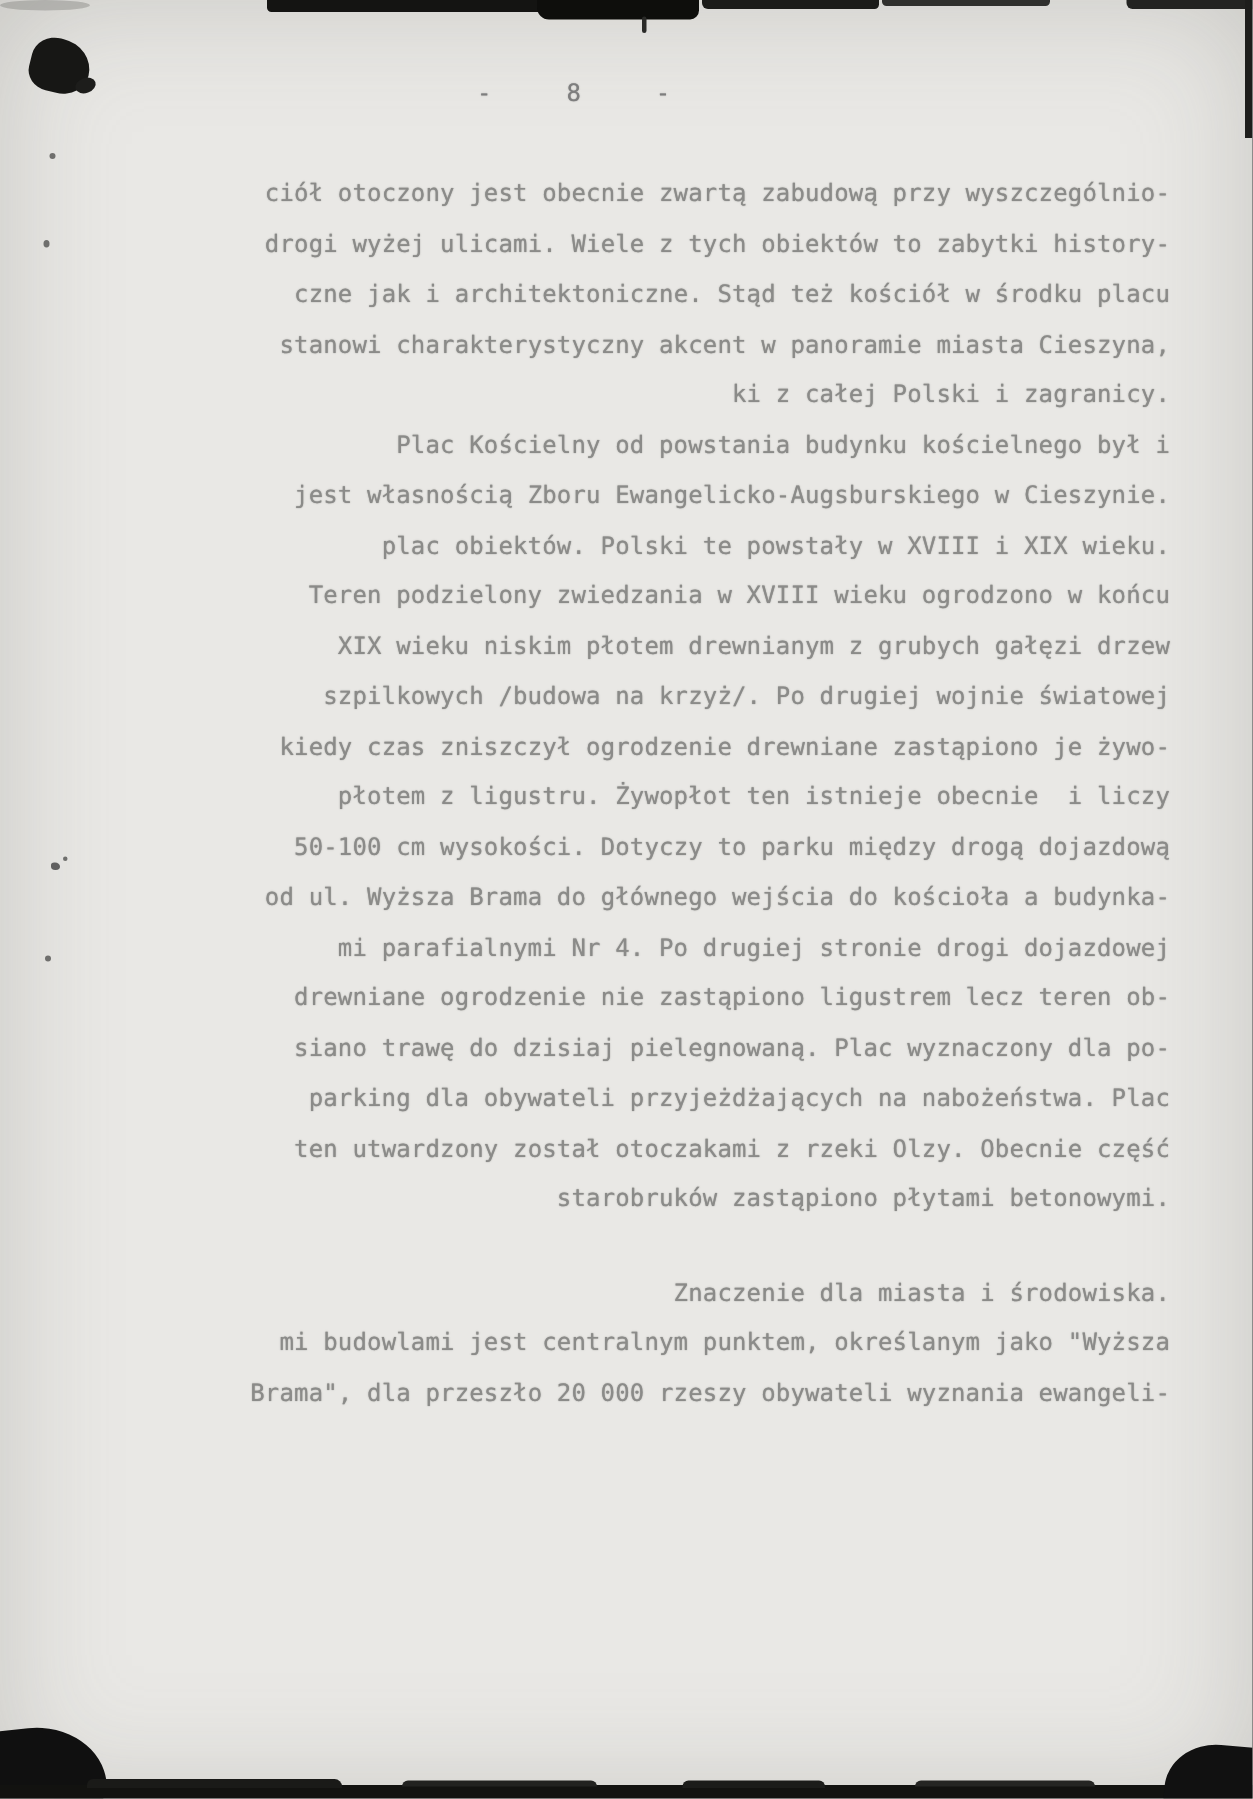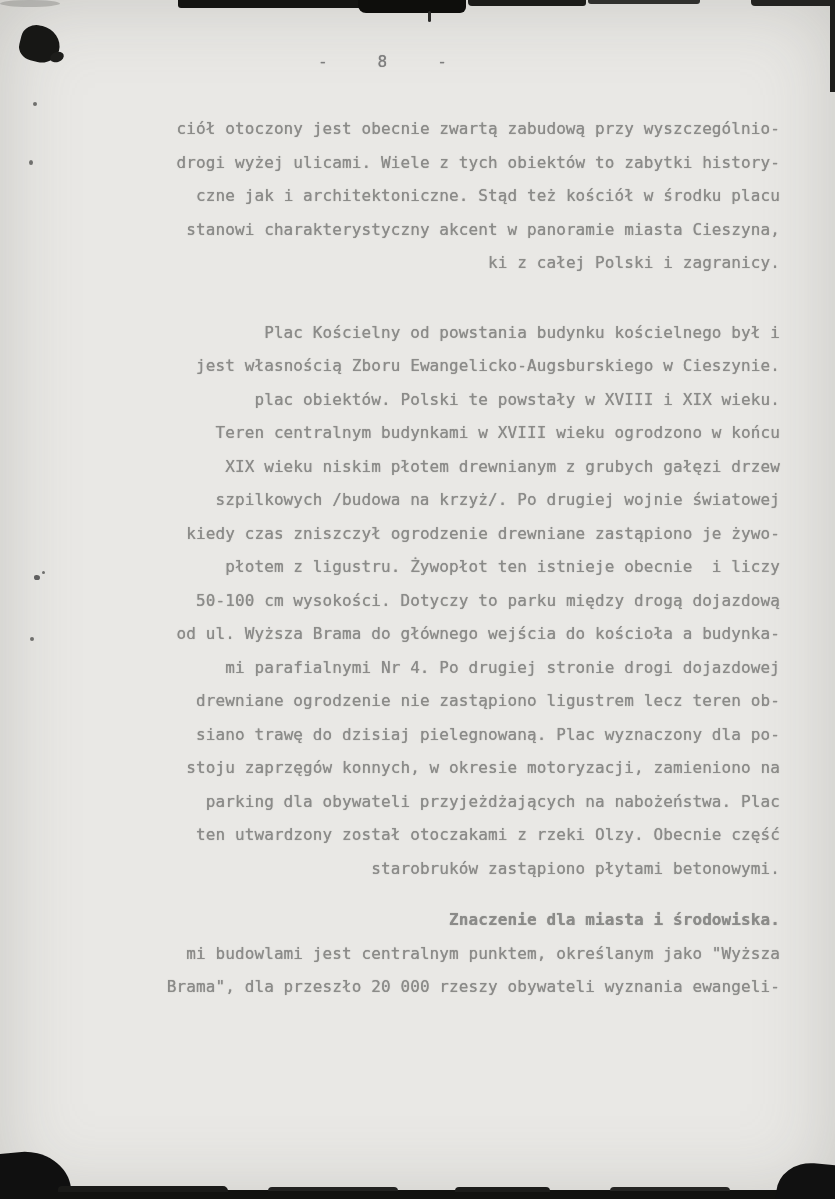--- a/index.html
+++ b/index.html
@@ -32,21 +32,21 @@
     color: #8b8b89;
     letter-spacing: 0.1px;
     text-shadow: 0 0 0.9px rgba(110,110,106,0.75);
     text-align: right;
   }
   .line {
     min-height: 33.5px;
     line-height: 33.5px;
     white-space: pre;
   }
-  .line.gap { margin-top: 18px; font-weight: bold; }
+  .line.gap { margin-top: 29px; }
 
   
   .artifact { position: absolute; background: #141412; }
   .blob-top-left {
     left: 20px; top: 26px; width: 40px; height: 36px;
     background: #171715;
     border-radius: 45% 60% 50% 40%;
     transform: rotate(14deg);
   }
   .blob-top-left-tail {
@@ -121,34 +121,33 @@
   <div class="smudge-bottom"></div>
 
   <div class="page-header">-     8     -</div>
 
   <div class="text-layer">
       <div class="line">ciół otoczony jest obecnie zwartą zabudową przy wyszczególnio-</div>
       <div class="line">drogi wyżej ulicami. Wiele z tych obiektów to zabytki history-</div>
       <div class="line">czne jak i architektoniczne. Stąd też kościół w środku placu</div>
       <div class="line">stanowi charakterystyczny akcent w panoramie miasta Cieszyna,</div>
       <div class="line">ki z całej Polski i zagranicy.</div>
-      <div class="line" style="padding-left: 56px; margin-top: 36px;">Plac Kościelny od powstania budynku kościelnego był i</div>
+      <div class="line" style="padding-left: 56px;">Plac Kościelny od powstania budynku kościelnego był i</div>
       <div class="line">jest własnością Zboru Ewangelicko-Augsburskiego w Cieszynie.</div>
       <div class="line">plac obiektów. Polski te powstały w XVIII i XIX wieku.</div>
-      <div class="line">Teren centralnym budynkami w XVIII wieku ogrodzono w końcu</div>
+      <div class="line">Teren podzielony zwiedzania w XVIII wieku ogrodzono w końcu</div>
       <div class="line">XIX wieku niskim płotem drewnianym z grubych gałęzi drzew</div>
       <div class="line">szpilkowych /budowa na krzyż/. Po drugiej wojnie światowej</div>
       <div class="line">kiedy czas zniszczył ogrodzenie drewniane zastąpiono je żywo-</div>
       <div class="line">płotem z ligustru. Żywopłot ten istnieje obecnie  i liczy</div>
       <div class="line">50-100 cm wysokości. Dotyczy to parku między drogą dojazdową</div>
       <div class="line">od ul. Wyższa Brama do głównego wejścia do kościoła a budynka-</div>
       <div class="line">mi parafialnymi Nr 4. Po drugiej stronie drogi dojazdowej</div>
       <div class="line">drewniane ogrodzenie nie zastąpiono ligustrem lecz teren ob-</div>
       <div class="line">siano trawę do dzisiaj pielegnowaną. Plac wyznaczony dla po-</div>
-      <div class="line">stoju zaprzęgów konnych, w okresie motoryzacji, zamieniono na</div>
       <div class="line">parking dla obywateli przyjeżdżających na nabożeństwa. Plac</div>
       <div class="line">ten utwardzony został otoczakami z rzeki Olzy. Obecnie część</div>
       <div class="line">starobruków zastąpiono płytami betonowymi.</div>
       <div class="line gap" style="padding-left: 88px;">Znaczenie dla miasta i środowiska.</div>
       <div class="line">mi budowlami jest centralnym punktem, określanym jako "Wyższa</div>
       <div class="line">Brama", dla przeszło 20 000 rzeszy obywateli wyznania ewangeli-</div>
     </div>
 
 </div>
 

